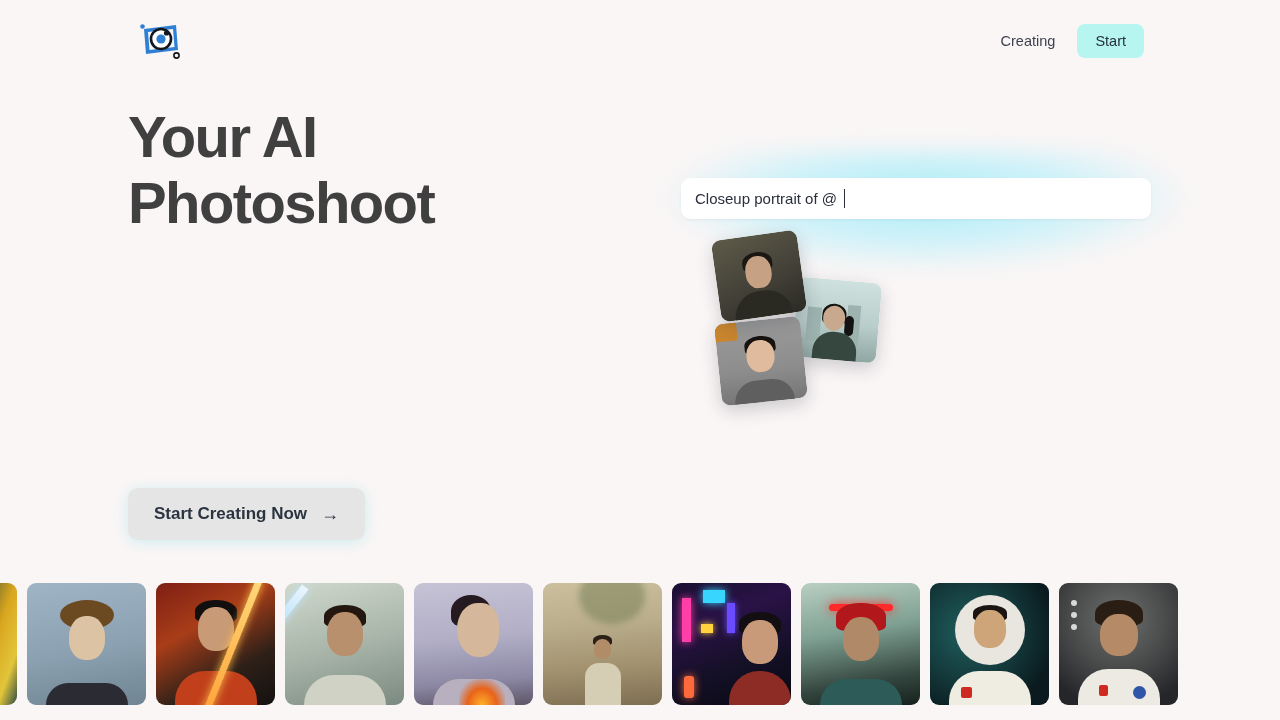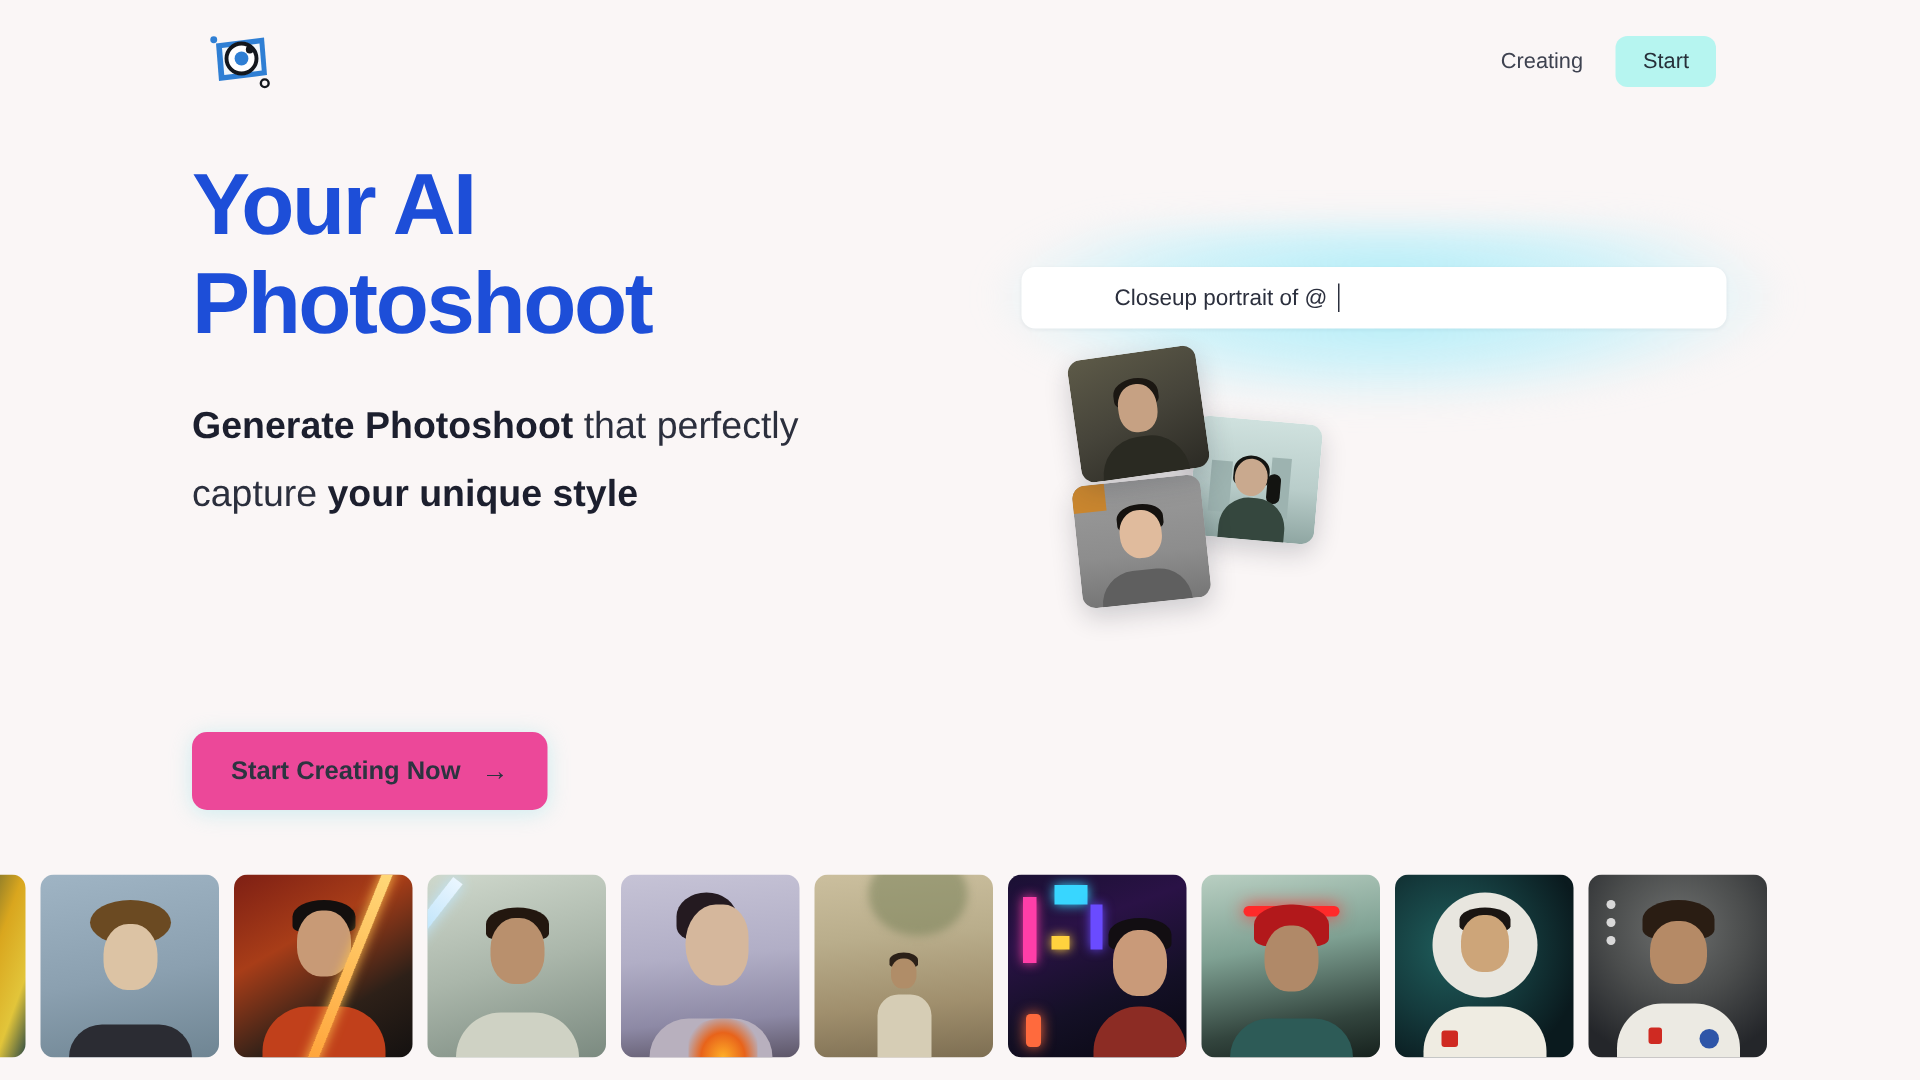--- a/index.html
+++ b/index.html
@@ -86,41 +86,41 @@
     left: 128px;
     top: 104px;
     width: 500px;
   }
 
   .hero-title {
     font-size: 58px;
     line-height: 66px;
     font-weight: bold;
     letter-spacing: -1.6px;
-    color: #1d4ed8;
+    color: #404040;
   }
 
   .hero-sub {
     margin-top: 26px;
     font-size: 25px;
     line-height: 45px;
     color: #2b2f3d;
     font-weight: normal;
     max-width: 440px;
   }
   .hero-sub b { font-weight: bold; color: #1c1f2e; }
 
   .cta-btn {
     position: absolute;
     left: 0;
     top: 384px;
     display: inline-flex;
     align-items: center;
     gap: 14px;
-    background: #ec4899;
+    background: #e5e5e5;
     border: none;
     border-radius: 10px;
     padding: 16px 26px;
     font-size: 17px;
     font-weight: bold;
     color: #2c3440;
     cursor: pointer;
     font-family: "Liberation Sans", sans-serif;
     box-shadow: 0 2px 14px rgba(150, 225, 230, 0.45);
     white-space: nowrap;
@@ -161,21 +161,20 @@
     display: flex;
     align-items: center;
     padding: 0 14px;
     box-shadow: 0 1px 3px rgba(20,30,50,0.06);
   }
 
   .prompt-text {
     font-size: 15px;
     color: #2b2f3d;
     white-space: nowrap;
-    margin-left: 48px;
   }
 
   .caret {
     display: inline-block;
     width: 1.5px;
     height: 19px;
     background: #2b2f3d;
     margin-left: 7px;
   }
 
@@ -341,23 +340,20 @@
     <button class="login-btn">Start</button>
   </nav>
 </header>
 
 <section class="hero-left">
   <h1 class="hero-title">
     <span>Your AI</span><br>
     <span>Photoshoot</span><br>
   </h1>
 
-  <p class="hero-sub">
-    <b>Generate Photoshoot</b><span> that perfectly capture </span><b>your unique style</b>
-  </p>
 
   <button class="cta-btn">
     <span>Start Creating Now</span>
     <span class="cta-arrow">→</span>
   </button>
 </section>
 
 <section class="hero-right">
   <div class="glow"></div>
 

